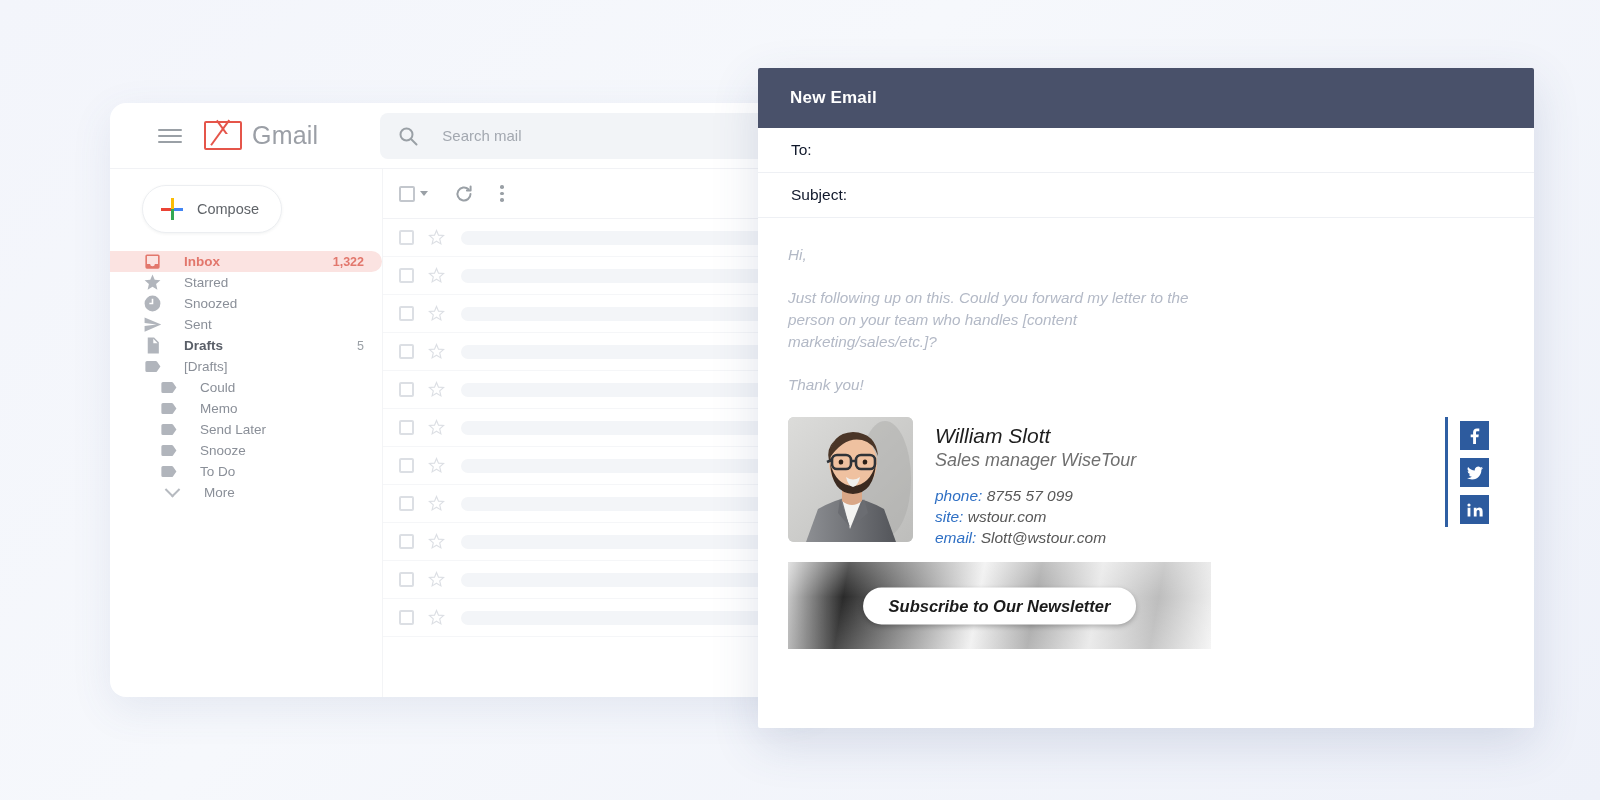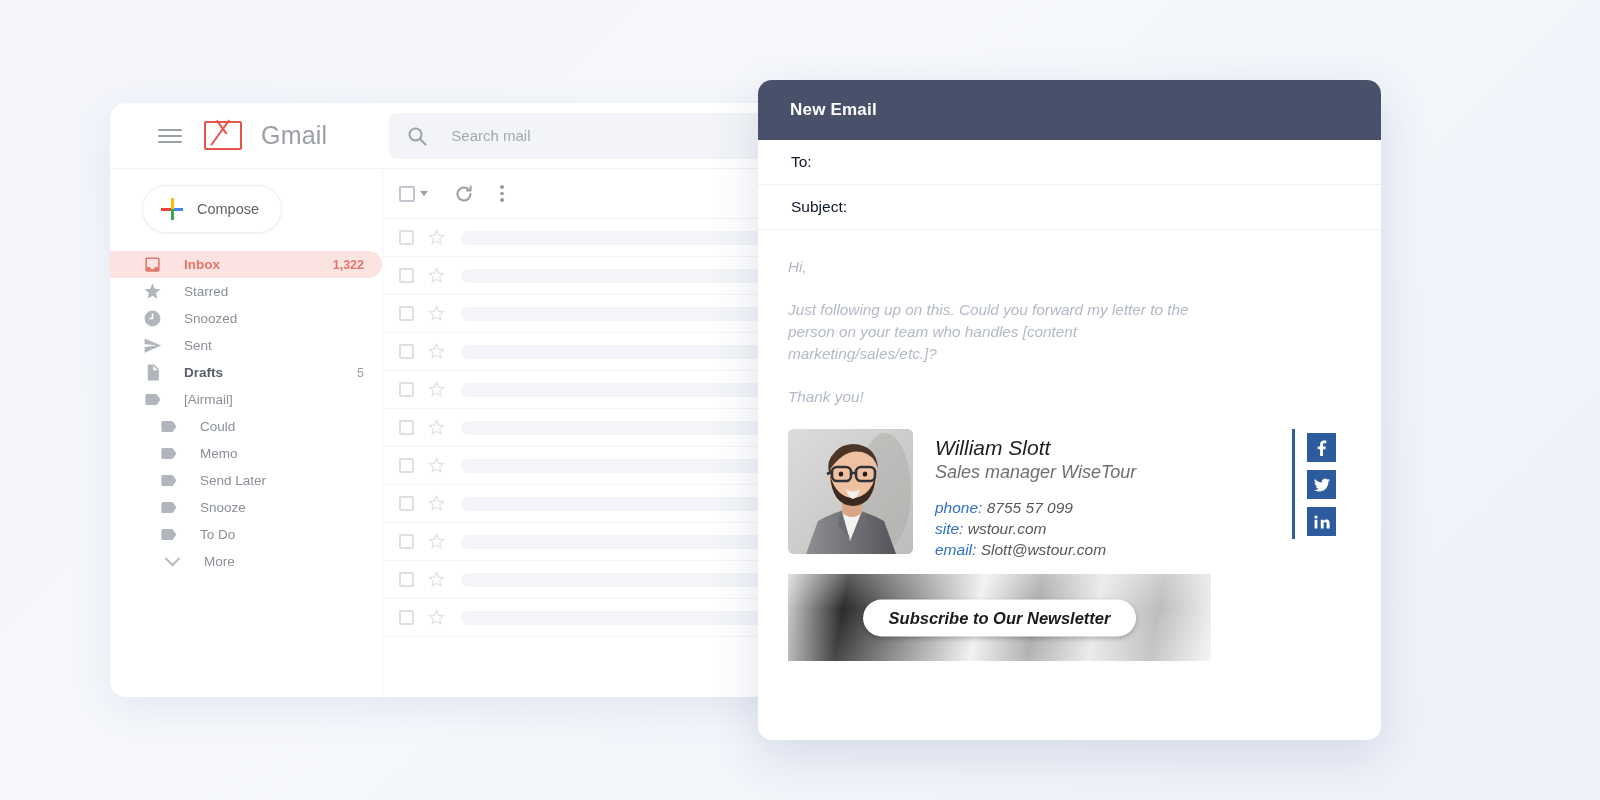--- a/index.html
+++ b/index.html
@@ -28,21 +28,21 @@
     display: flex;
     align-items: center;
     border-bottom: 1px solid #f1f2f5;
   }
   .hamburger {
     width: 24px; margin-left: 48px; margin-right: 22px;
     display: flex; flex-direction: column; gap: 4px;
     cursor: pointer;
   }
   .hamburger i { display:block; height: 2px; background: #9aa0a6; border-radius: 1px; }
-  .gm-logo { display: flex; align-items: center; gap: 19px; }
+  .gm-logo { display: flex; align-items: center; gap: 10px; }
   .gm-m {
     width: 38px; height: 29px; position: relative;
     background: #ffffff;
     border: 2.4px solid #e5554a;
     border-radius: 2px;
   }
   .gm-m::before, .gm-m::after {
     content: ""; position: absolute; top: -2px;
     width: 2.4px; height: 31px; background: #e5554a;
   }
@@ -89,21 +89,21 @@
   }
   .plus { width: 22px; height: 22px; position: relative; margin: 0 14px 0 18px; flex:none; }
   .plus .ph-l { position:absolute; left:0; top:9.5px; width:11px; height:3px; background:#eb4335; }
   .plus .ph-r { position:absolute; left:11px; top:9.5px; width:11px; height:3px; background:#4285f4; }
   .plus .pv-t { position:absolute; top:0; left:9.5px; width:3px; height:11px; background:#fbbc05; }
   .plus .pv-b { position:absolute; top:11px; left:9.5px; width:3px; height:11px; background:#34a853; }
   #compose-label { font-size: 14.5px; color: #5f6368; }
 
   #nav-list { margin-top: 18px; }
   .nav-item {
-    height: 27px;
+    height: 21px;
     display: flex; align-items: center;
     border-radius: 0 16px 16px 0;
     padding-right: 18px;
     cursor: pointer;
     font-size: 13.5px;
     color: #8a8f98;
   }
   .nav-item .ni-icon {
     width: 20px; height: 20px; margin-left: 32px; margin-right: 22px;
     flex: none; display:flex; align-items:center; justify-content:center;
@@ -159,26 +159,25 @@
   .row-star path { fill: none; stroke: #dcdfe4; stroke-width: 1.6; }
   .row-skel {
     flex: 1; height: 14px; border-radius: 7px;
     background: #f3f5f8; margin-right: 0;
   }
 
   
   #compose-window {
     position: absolute;
     left: 758px; top: 68px;
-    width: 623px; height: 660px;
+    width: 776px; height: 660px;
     background: #fff;
-    border-radius: 14px;
+    border-radius: 2px;
     box-shadow: 0 16px 48px rgba(60,80,130,0.16);
     overflow: hidden;
-    margin-top: 12px;
   }
   #compose-header {
     height: 60px; background: #49516a;
     display: flex; align-items: center; padding-left: 32px;
   }
   #compose-title { color: #ffffff; font-size: 17px; font-weight: bold; letter-spacing:.2px; }
   .field-row {
     height: 45px; display: flex; align-items: center;
     padding-left: 33px; border-bottom: 1px solid #eef0f4;
     cursor: text;
@@ -320,21 +319,21 @@
             </span>
             <span class="ni-label">Drafts</span>
             <span class="ni-count">5</span>
           </div>
           <div class="nav-item">
             <span class="ni-icon">
               <svg viewBox="0 0 24 24" class="ico">
                 <path d="M17.63 5.84A2 2 0 0 0 16 5H5a2 2 0 0 0-2 2v10a2 2 0 0 0 2 2h11a2 2 0 0 0 1.63-.84L22 12l-4.37-6.16z"></path>
               </svg>
             </span>
-            <span class="ni-label">[Airmail]</span>
+            <span class="ni-label">[Drafts]</span>
           </div>
           <div class="nav-item sub">
             <span class="ni-icon">
               <svg viewBox="0 0 24 24" class="ico">
                 <path d="M17.63 5.84A2 2 0 0 0 16 5H5a2 2 0 0 0-2 2v10a2 2 0 0 0 2 2h11a2 2 0 0 0 1.63-.84L22 12l-4.37-6.16z"></path>
               </svg>
             </span>
             <span class="ni-label">Could</span>
           </div>
           <div class="nav-item sub">

